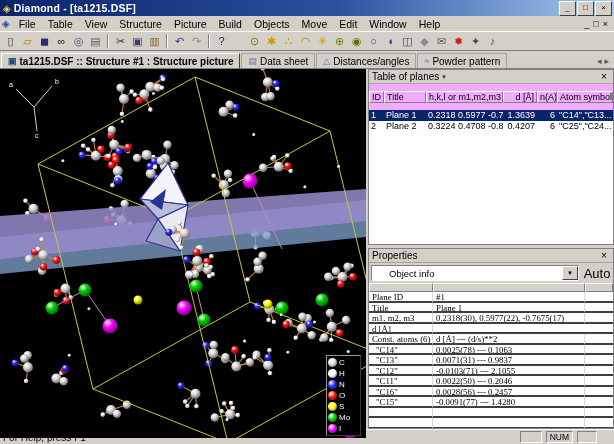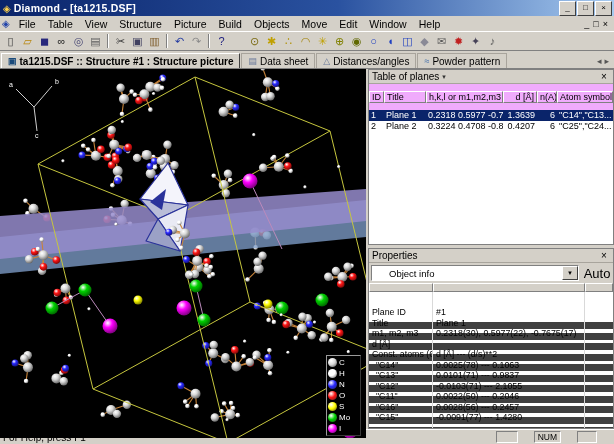--- a/index.html
+++ b/index.html
@@ -86,30 +86,30 @@
   .combo .dd{margin-left:auto;width:14px;height:12px;background:#d4d0c8;border:1px solid;
     border-color:#fff #404040 #404040 #fff;font-size:6px;text-align:center;line-height:12px;color:#000;}
   .autobtn{width:28px;text-align:center;font-size:13px;flex:0 0 auto;}
   .gridhead{height:9px;display:flex;flex:0 0 auto;background:#d4d0c8;}
   .gridhead>div{border-style:solid;border-width:1px;border-color:#fff #808080 #808080 #fff;box-sizing:border-box;}
   .gh0{width:64px;flex:0 0 auto;}
   .gh1{width:152px;flex:0 0 auto;}
   .gh2{flex:1 1 auto;}
   .propsrows{flex:1 1 auto;background:#fff;overflow:hidden;}
   .vrow{display:flex;height:10.5px;font-size:8.8px;line-height:10px;}
-  .vrow>div{border-right:1px solid #d9d9d9;border-bottom:7px solid #404040;box-sizing:border-box;
-    white-space:nowrap;overflow:hidden;padding:15px 3px;}
+  .vrow>div{border-right:1px solid #d9d9d9;border-bottom:2px solid #404040;box-sizing:border-box;
+    white-space:nowrap;overflow:hidden;padding:0 3px;font-family:Liberation Serif, serif;}
   .v0{width:64px;flex:0 0 auto;}
   .v1{width:152px;flex:0 0 auto;}
   .v2{flex:1 1 auto;border-right:none !important;}
 
   
   .statusbar{height:14px;flex:0 0 auto;background:#d4d0c8;border-top:1px solid #fff;
     display:flex;align-items:center;font-size:10px;padding:0 3px;}
-  .scells{margin-left:auto;display:flex;gap:16px;margin-right:14px;}
+  .scells{margin-left:auto;display:flex;gap:4px;margin-right:14px;}
   .scell{height:10px;border:1px solid;border-color:#808080 #fff #fff #808080;font-size:8.5px;line-height:10px;
     padding:0 3px;min-width:12px;text-align:center;box-sizing:content-box;}
 </style>
 </head>
 <body>
 
 <div class="app">
 
   <div class="titlebar">
     <span class="app-icon">◈</span>
@@ -779,21 +779,21 @@
               <div class="v1">d [Å] --- (d/s)**2</div>
               <div class="v2"></div>
             </div>
             <div class="vrow">
               <div class="v0" style="padding-left: 7px;">"C14"</div>
               <div class="v1">0.0025(78) --- 0.1063</div>
               <div class="v2"></div>
             </div>
             <div class="vrow">
               <div class="v0" style="padding-left: 7px;">"C13"</div>
-              <div class="v1">0.0101(71) --- 0.9837</div>
+              <div class="v1">0.0071(31) --- 0.9837</div>
               <div class="v2"></div>
             </div>
             <div class="vrow">
               <div class="v0" style="padding-left: 7px;">"C12"</div>
               <div class="v1">-0.0103(71) --- 2.1055</div>
               <div class="v2"></div>
             </div>
             <div class="vrow">
               <div class="v0" style="padding-left: 7px;">"C11"</div>
               <div class="v1">0.0022(50) --- 0.2046</div>

